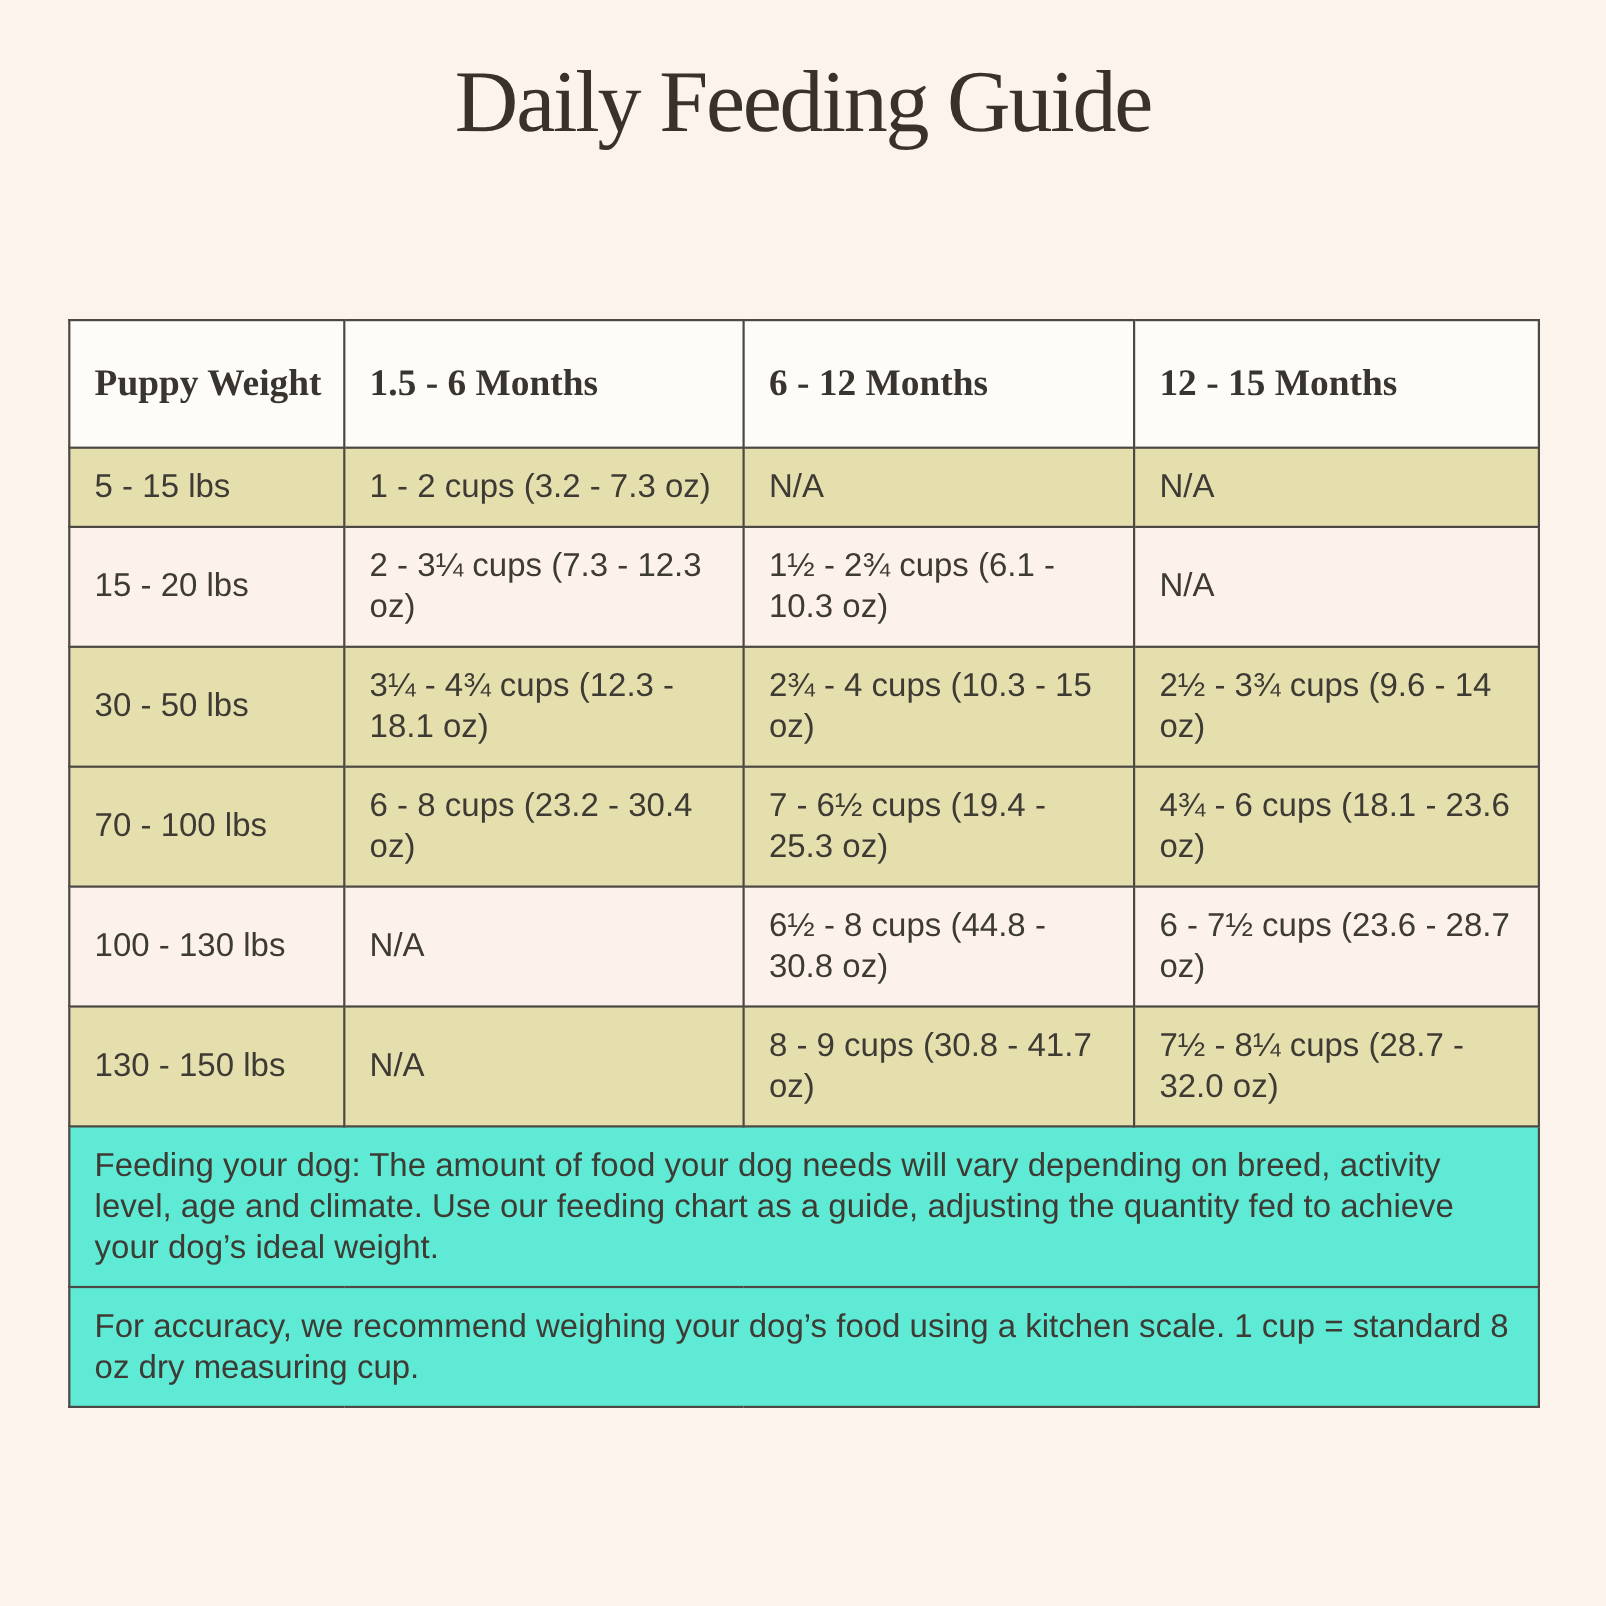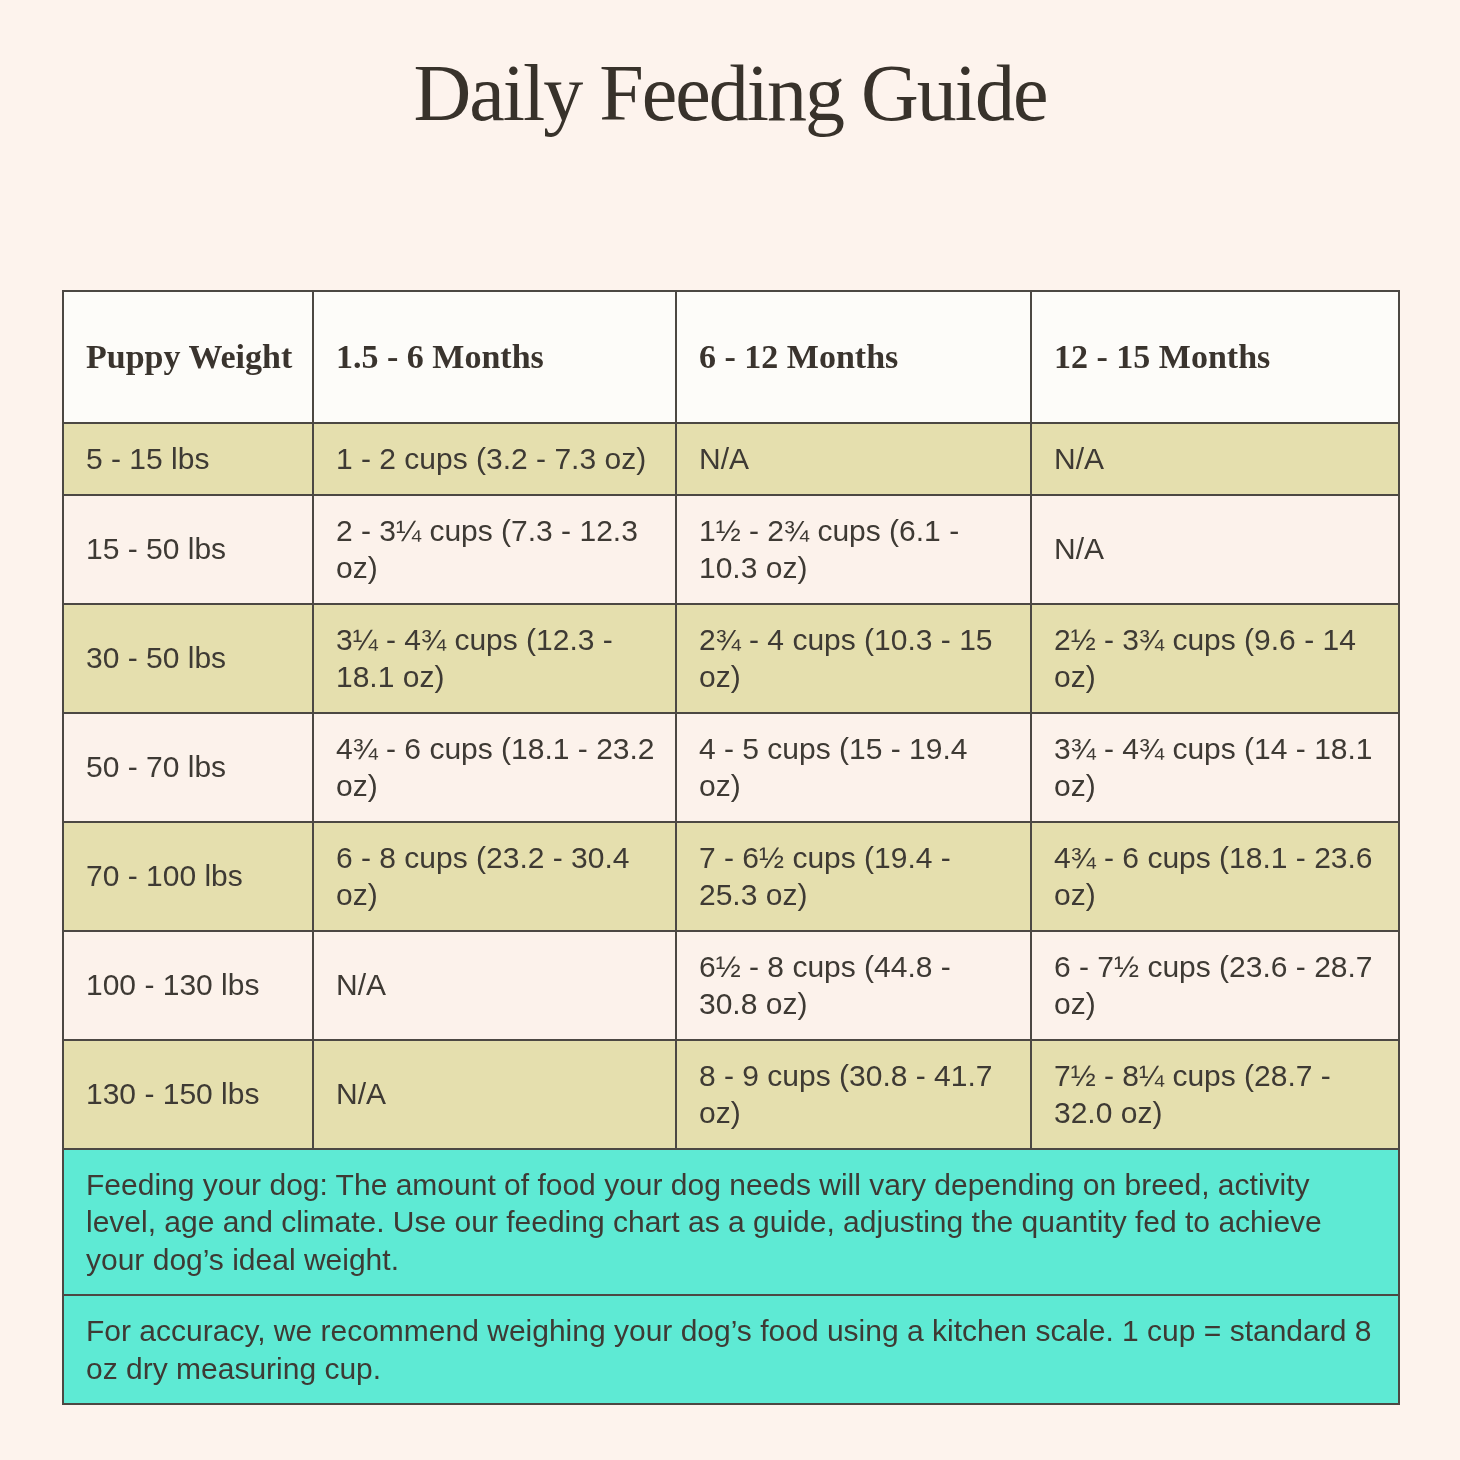--- a/index.html
+++ b/index.html
@@ -38,21 +38,21 @@
   }
   table.feeding-table th,
   table.feeding-table td {
     border: 2px solid #4c4843;
     text-align: left;
     vertical-align: middle;
     padding: 16px 18px 16px 22px;
     box-sizing: border-box;
   }
   table.feeding-table th {
-    height: 132px;
+    height: 116px;
     background: #fdfcf9;
     font-family: "Liberation Serif", serif;
     font-weight: bold;
     font-size: 34px;
     color: #3a342e;
   }
   table.feeding-table td {
     height: 64px;
     font-size: 30px;
     line-height: 1.25;
@@ -88,36 +88,30 @@
     </tr>
   </thead>
   <tbody>
     <tr class="row-khaki">
       <td>5 - 15 lbs</td>
       <td>1 - 2 cups (3.2 - 7.3 oz)</td>
       <td>N/A</td>
       <td>N/A</td>
     </tr>
     <tr class="row-cream">
-      <td>15 - 50 lbs</td>
+      <td>15 - 20 lbs</td>
       <td>2 - 3¼ cups (7.3 - 12.3 oz)</td>
       <td>1½ - 2¾ cups (6.1 - 10.3 oz)</td>
       <td>N/A</td>
     </tr>
     <tr class="row-khaki">
       <td>30 - 50 lbs</td>
       <td>3¼ - 4¾ cups (12.3 - 18.1 oz)</td>
       <td>2¾ - 4 cups (10.3 - 15 oz)</td>
       <td>2½ - 3¾ cups (9.6 - 14 oz)</td>
-    </tr>
-    <tr class="row-cream">
-      <td>50 - 70 lbs</td>
-      <td>4¾ - 6 cups (18.1 - 23.2 oz)</td>
-      <td>4 - 5 cups (15 - 19.4 oz)</td>
-      <td>3¾ - 4¾ cups (14 - 18.1 oz)</td>
     </tr>
     <tr class="row-khaki">
       <td>70 - 100 lbs</td>
       <td>6 - 8 cups (23.2 - 30.4 oz)</td>
       <td>7 - 6½ cups (19.4 - 25.3 oz)</td>
       <td>4¾ - 6 cups (18.1 - 23.6 oz)</td>
     </tr>
     <tr class="row-cream">
       <td>100 - 130 lbs</td>
       <td>N/A</td>

